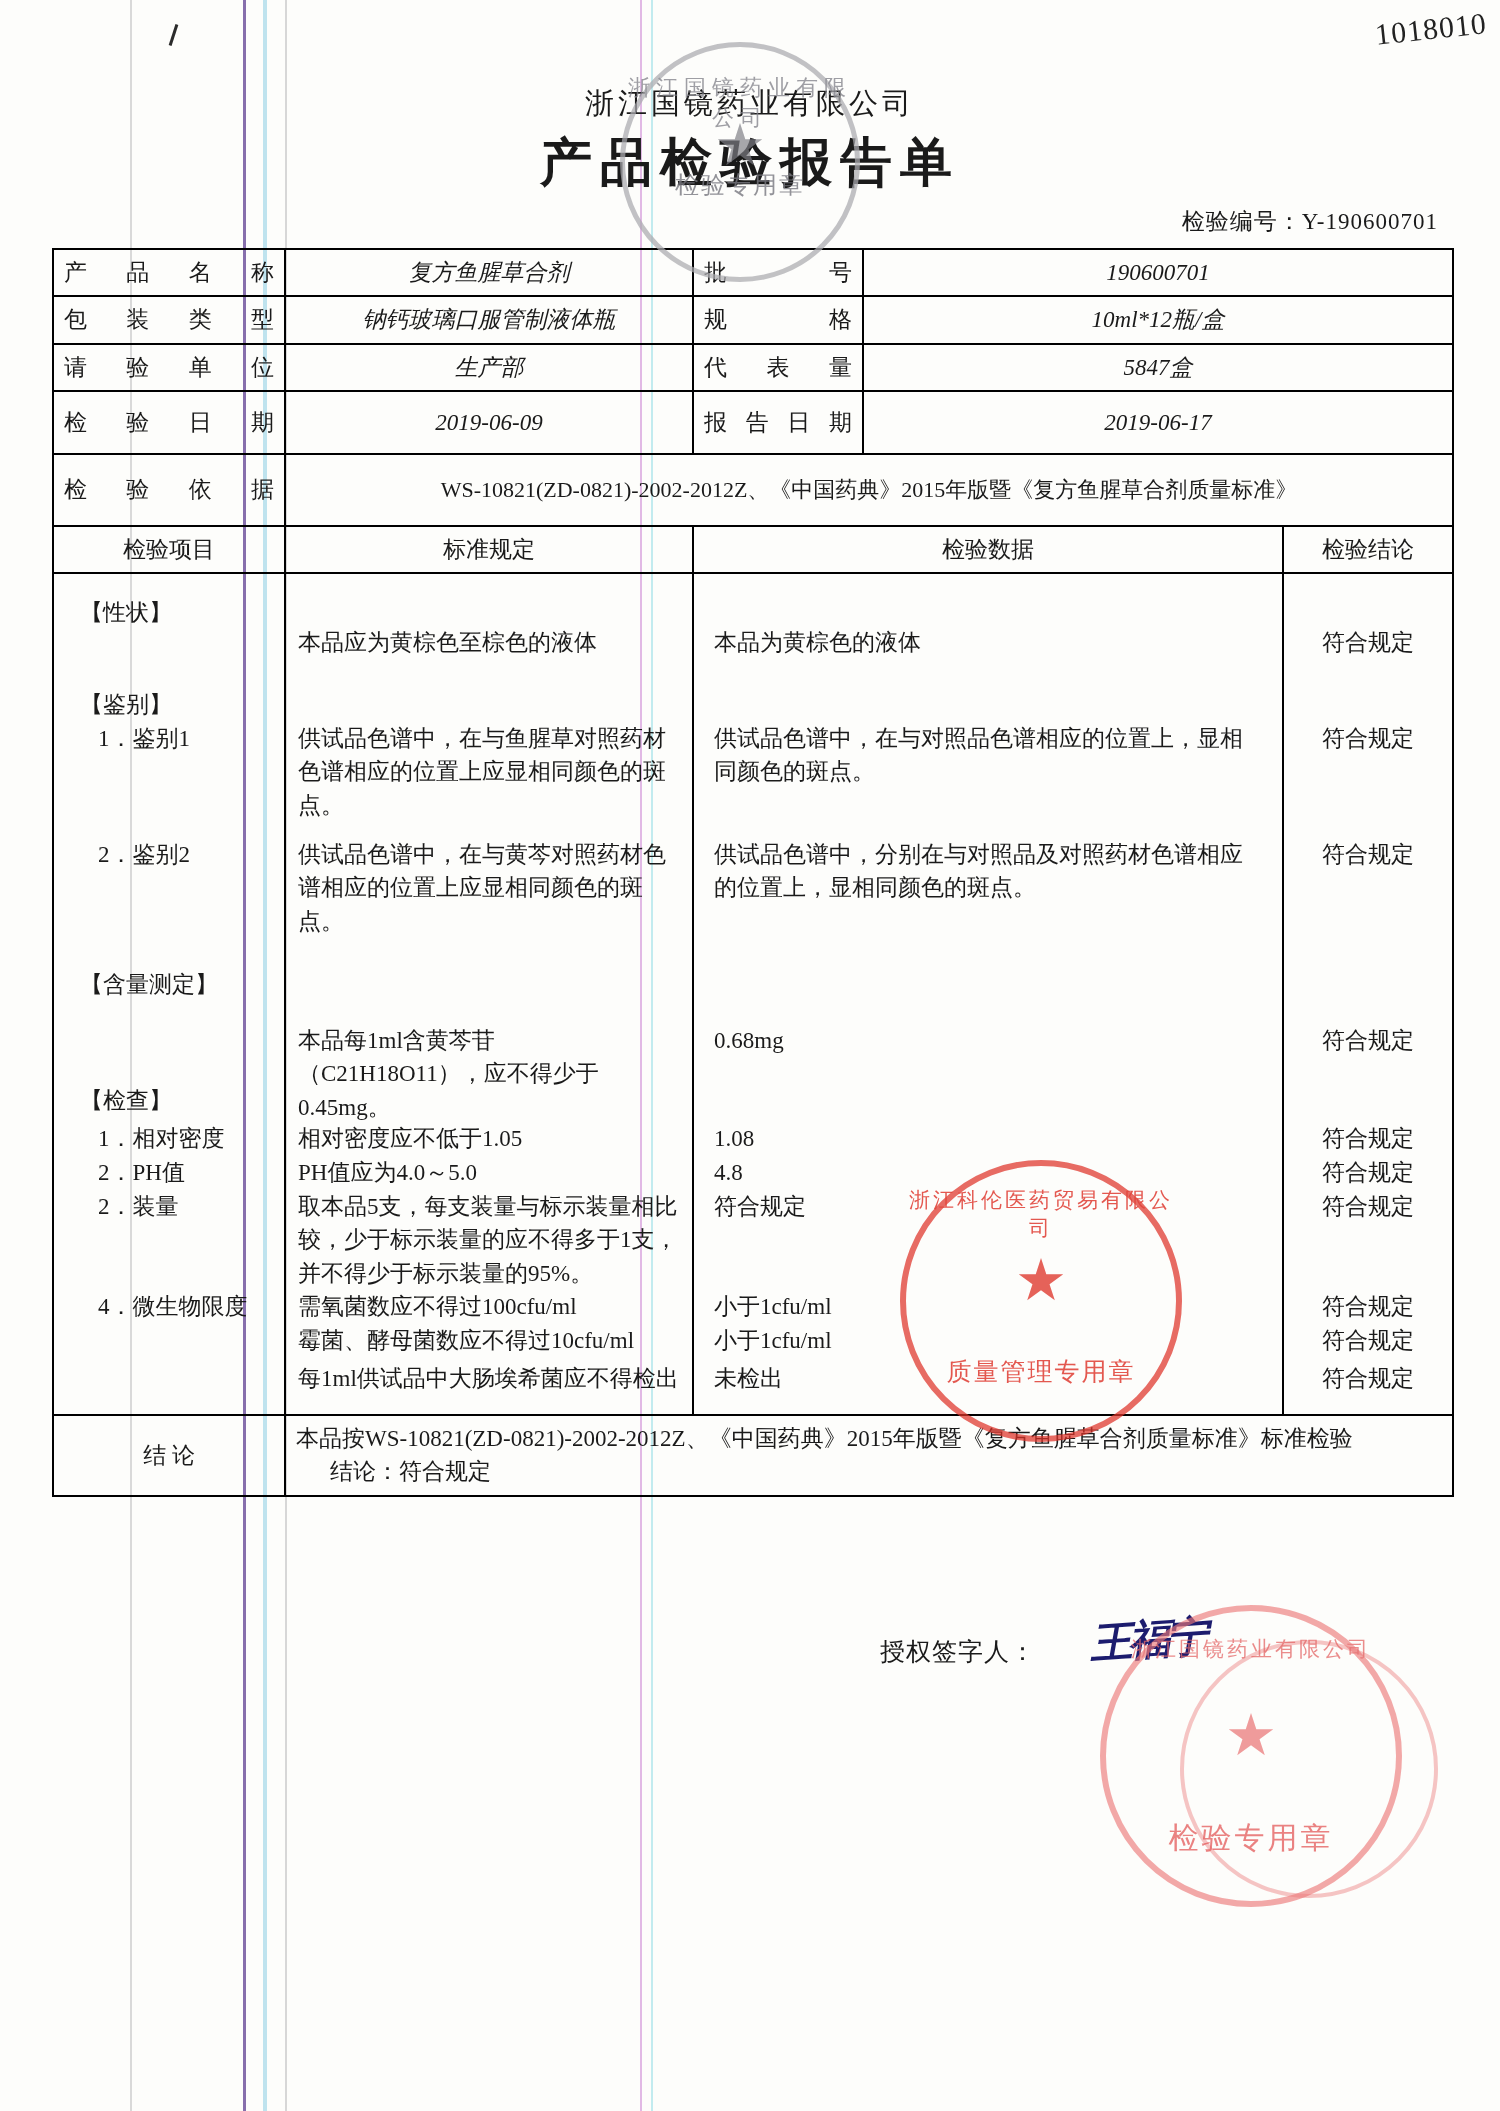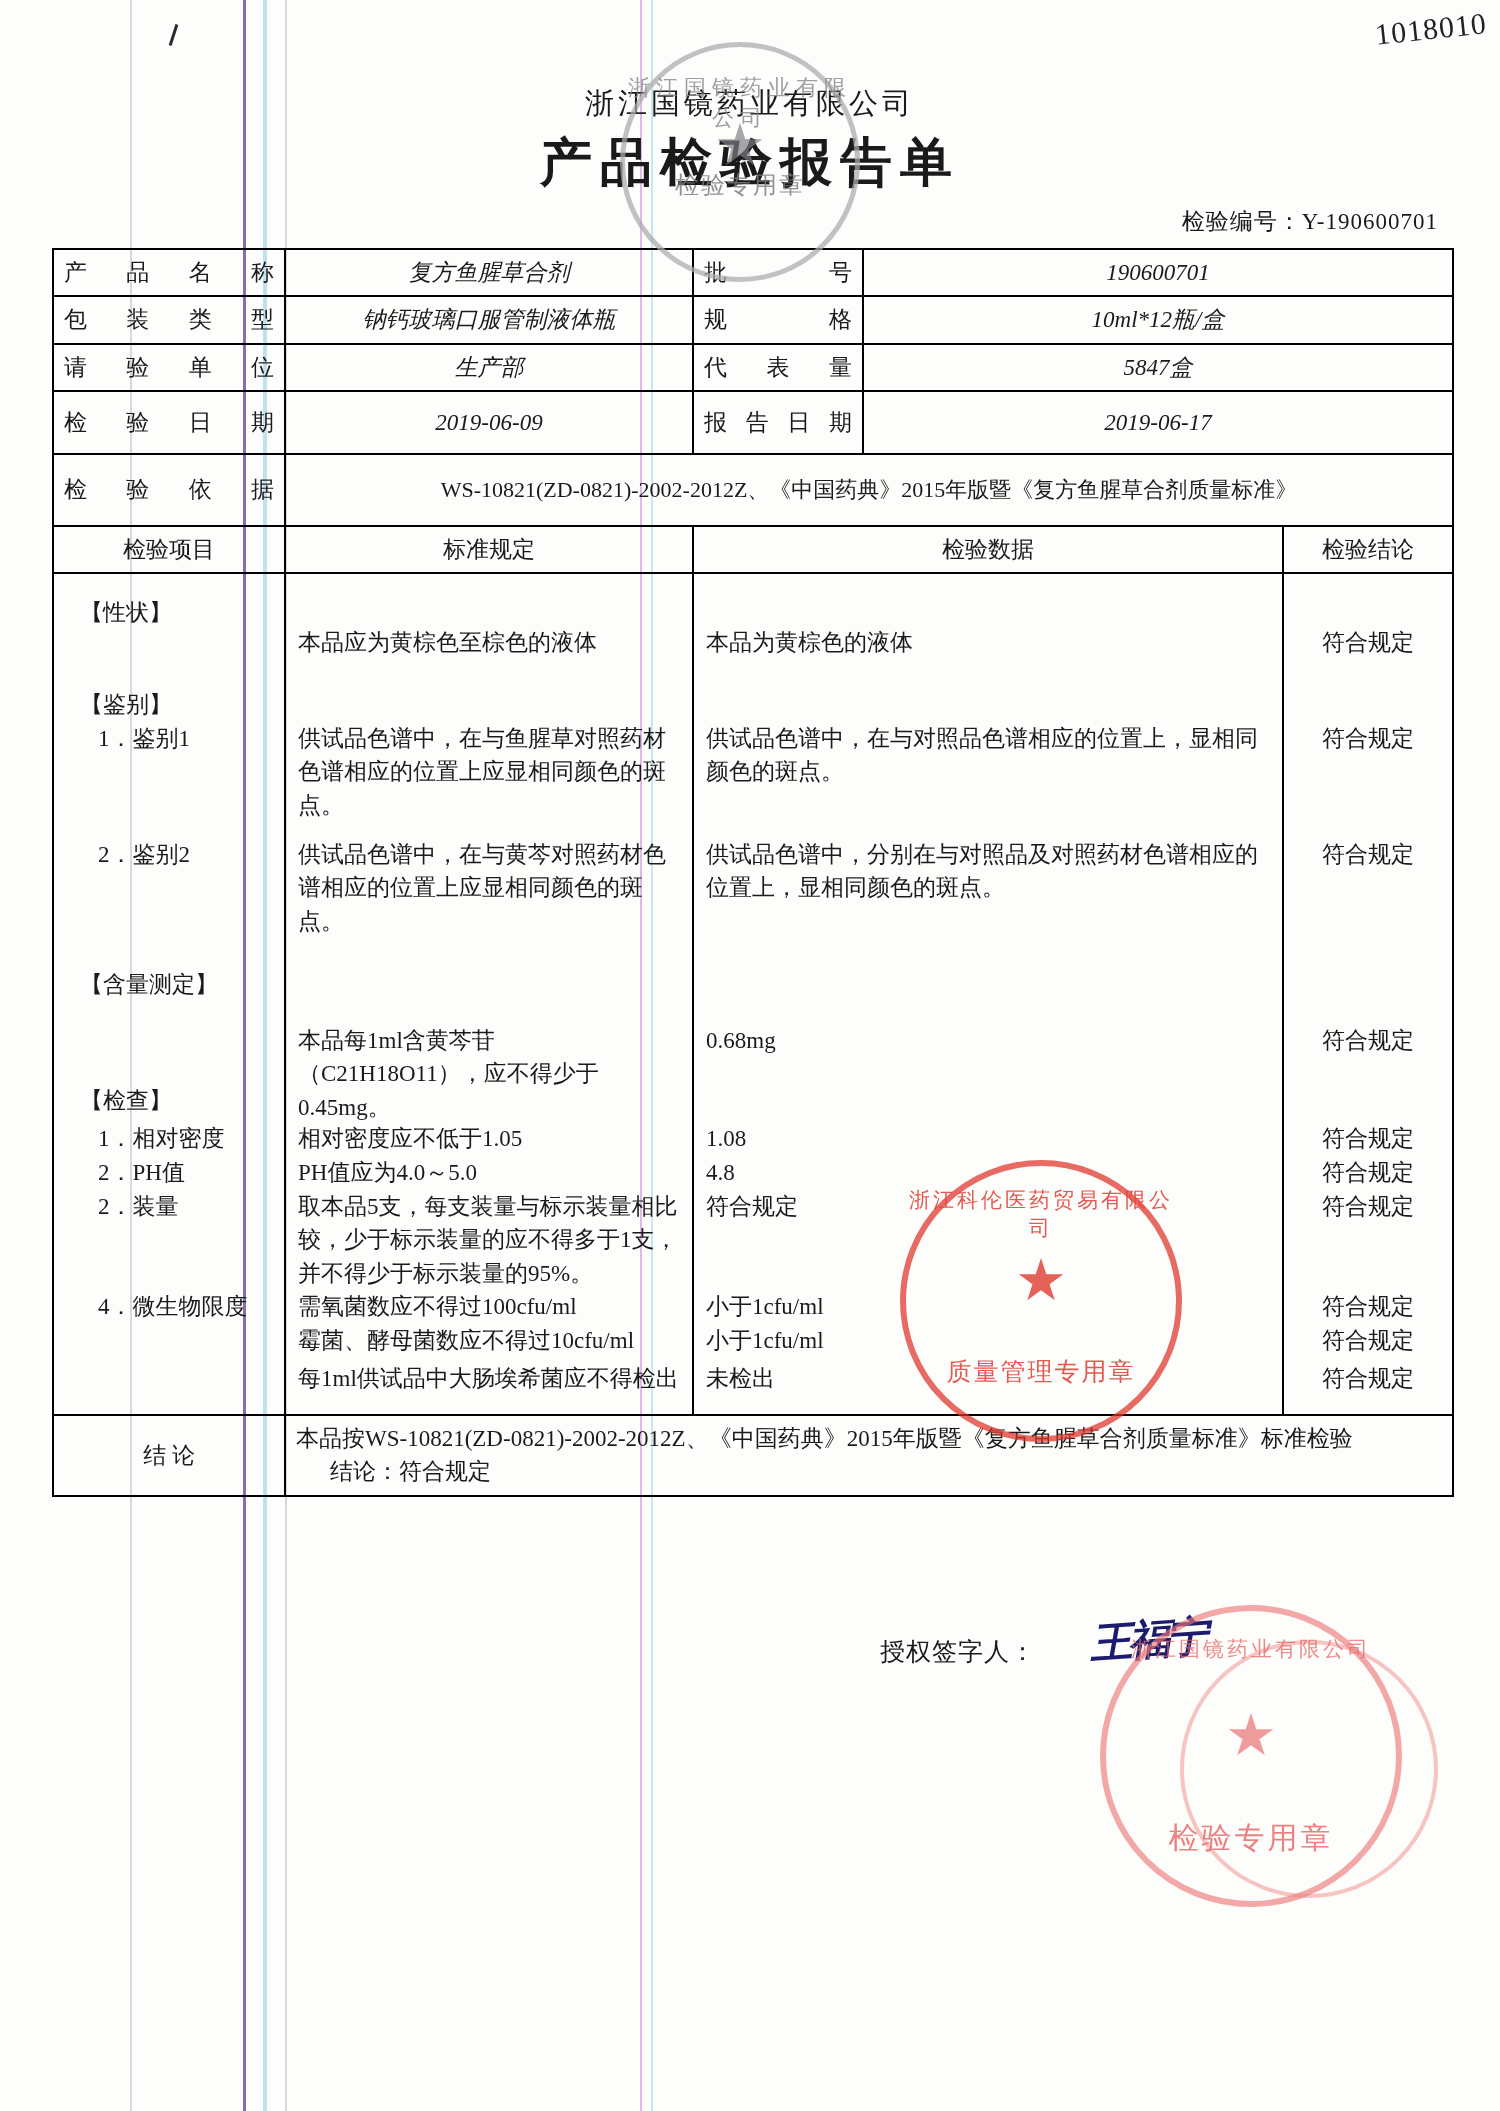--- a/index.html
+++ b/index.html
@@ -349,21 +349,21 @@
           <div style="height:38px"></div>
           <div style="height:34px">相对密度应不低于1.05</div>
           <div style="height:34px">PH值应为4.0～5.0</div>
           <div style="height:100px">取本品5支，每支装量与标示装量相比较，少于标示装量的应不得多于1支，并不得少于标示装量的95%。</div>
           <div style="height:34px">需氧菌数应不得过100cfu/ml</div>
           <div style="height:38px">霉菌、酵母菌数应不得过10cfu/ml</div>
           <div style="height:40px">每1ml供试品中大肠埃希菌应不得检出</div>
         </div>
       </td>
 
-      <td class="datacell" colspan="2" style="padding:0">
+      <td class="datacell" colspan="2" style="padding:8px">
         <div style="padding:10px 12px 0 12px">
           <div style="height:30px"></div>
           <div style="height:62px">本品为黄棕色的液体</div>
           <div style="height:34px"></div>
           <div style="height:116px">供试品色谱中，在与对照品色谱相应的位置上，显相同颜色的斑点。</div>
           <div style="height:130px">供试品色谱中，分别在与对照品及对照药材色谱相应的位置上，显相同颜色的斑点。</div>
           <div style="height:56px"></div>
           <div style="height:60px">0.68mg</div>
           <div style="height:38px"></div>
           <div style="height:34px">1.08</div>

